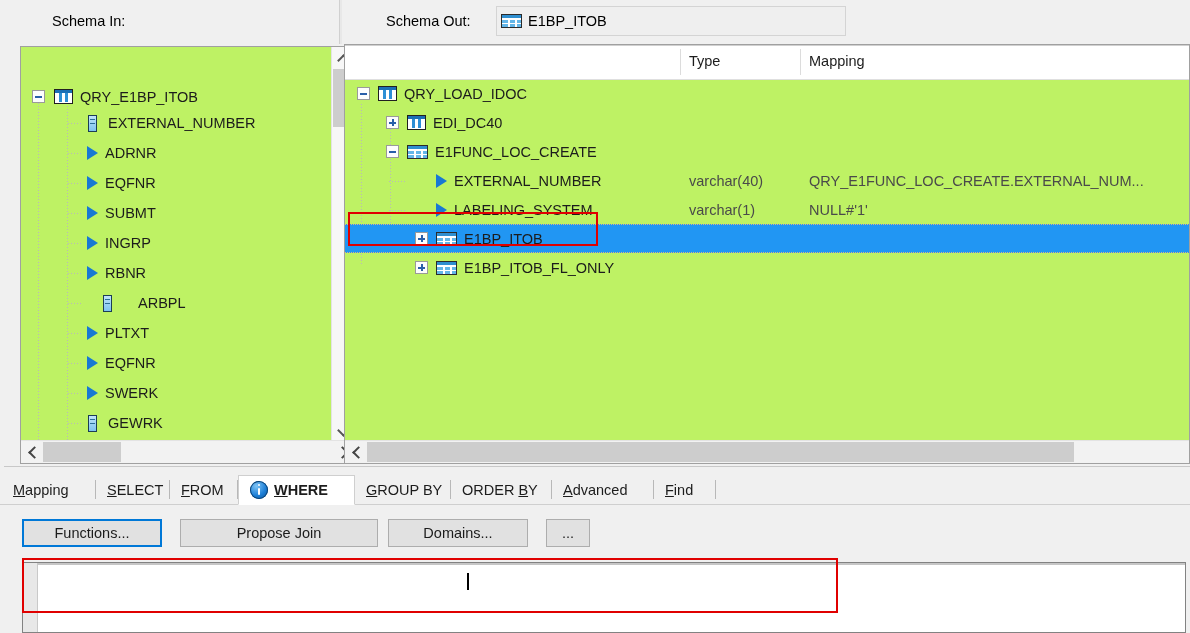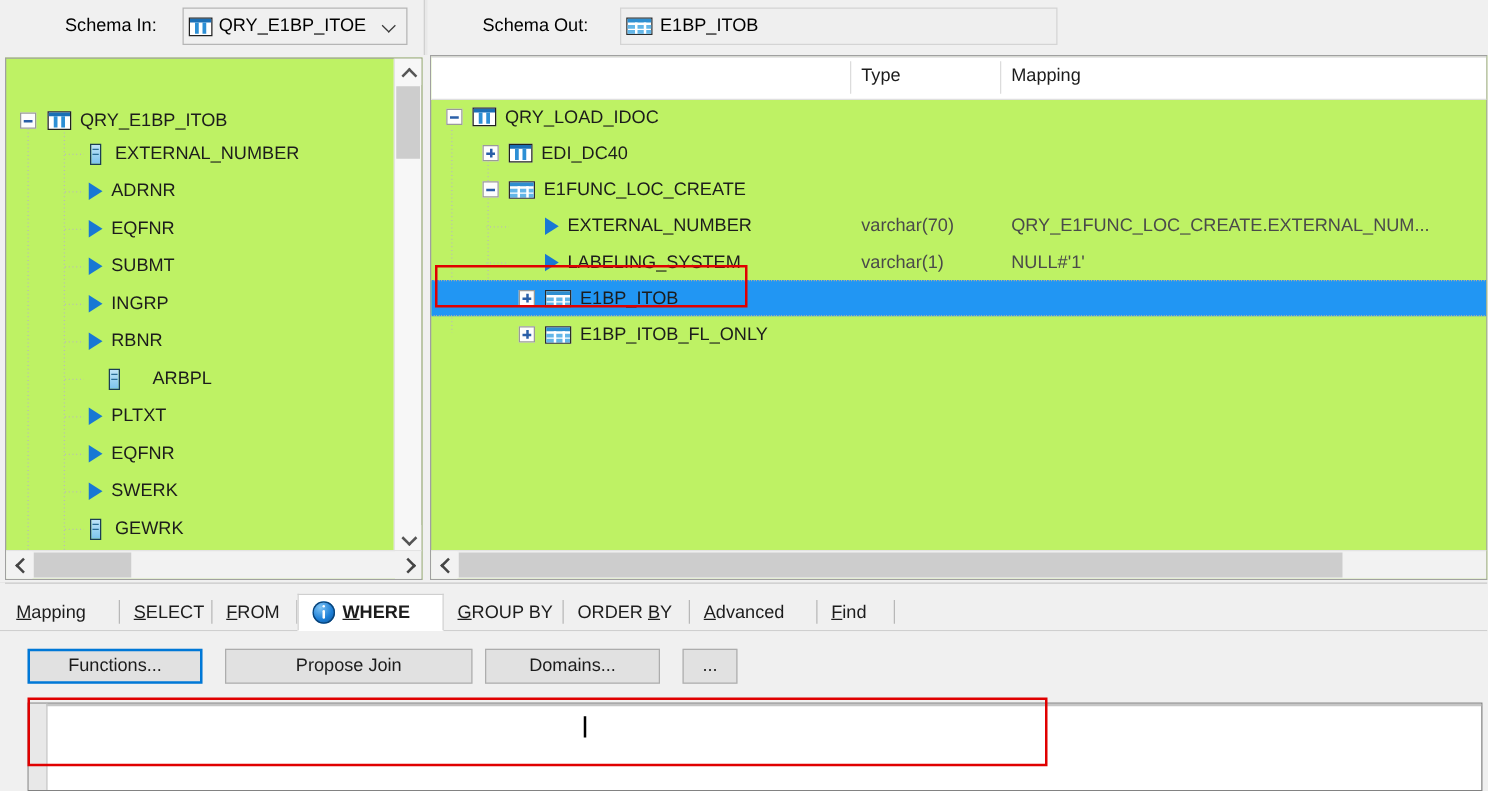--- a/index.html
+++ b/index.html
@@ -74,21 +74,21 @@
           border-bottom:7.5px solid transparent; }
 
   
   .exp { width:13px; height:13px; box-sizing:border-box; border:1px solid #9a9a9a;
          background:#fdfdfd; position:relative; flex:none; cursor:default;}
   .exp:before{content:""; position:absolute; left:2px; right:2px; top:5px; height:1.6px; background:#2a5fa8;}
   .exp.plus:after{content:""; position:absolute; top:2px; bottom:2px; left:5px; width:1.6px; background:#2a5fa8;}
 
   
   .panel { position:absolute; background:#bef264; border:1px solid #a0a0a0; box-sizing:border-box; }
-  #left-panel  { left:4px;   top:46px; width:334px; height:418px; }
+  #left-panel  { left:20px;   top:46px; width:334px; height:418px; }
   #right-panel { left:344px; top:44px; width:846px; height:420px; }
 
   .tree { position:absolute; left:0; top:0; right:0; bottom:0; overflow:hidden; }
 
   
   .row { position:relative; height:25px; display:flex; align-items:center; white-space:nowrap; }
   .row .nm { margin-left:7px; font-size:14.5px; color:#1c1c1c; }
   .row.sel { background:#2196f3; }
   .row.sel .nm { color:#fff; }
 
@@ -185,29 +185,20 @@
   .leftstrip { position:absolute; left:0; top:466px; width:4px; bottom:0; background:#f0f0f0;}
 </style>
 </head>
 <body>
 
 <div class="app">
 
   <div class="hdr">
     <div class="hdr-left">
       <div class="lbl" style="left:52px; top:13px;">Schema In:</div>
-      <div class="combo">
-        <span class="tico">
-            <i class="r0"></i>
-            <i class="c1"></i>
-            <i class="c2"></i>
-          </span>
-        <span class="txt">QRY_E1BP_ITOE</span>
-        <span class="chev"></span>
-      </div>
     </div>
     <div class="hdr-sep"></div>
     <div class="hdr-right">
       <div class="lbl" style="left:42px; top:13px;">Schema Out:</div>
       <div class="outbox">
         <span class="sico">
             <i class="h1"></i>
             <i class="h2"></i>
             <i class="h3"></i>
             <i class="v1"></i>
@@ -368,21 +359,21 @@
               <i class="v2"></i>
             </span>
             <span class="nm">E1FUNC_LOC_CREATE</span>
           </div>
           <div class="row" style="position: absolute; left: 0px; right: 0px; top: 87px; height: 29px;">
             <span style="display: inline-block; width: 70px; flex: 0 0 auto;"></span>
             <span class="hdash" style="left: 44px; top: 15px; width: 18px;"></span>
             <span style="display: inline-block; width: 21px;"></span>
             <span class="aico"></span>
             <span class="nm">EXTERNAL_NUMBER</span>
-            <span class="ty">varchar(70)</span>
+            <span class="ty">varchar(40)</span>
             <span class="mp">QRY_E1FUNC_LOC_CREATE.EXTERNAL_NUM...</span>
           </div>
           <div class="row" style="position: absolute; left: 0px; right: 0px; top: 116px; height: 29px;">
             <span style="display: inline-block; width: 70px; flex: 0 0 auto;"></span>
             <span class="hdash" style="left: 44px; top: 15px; width: 18px;"></span>
             <span style="display: inline-block; width: 21px;"></span>
             <span class="aico"></span>
             <span class="nm">LABELING_SYSTEM</span>
             <span class="ty">varchar(1)</span>
             <span class="mp">NULL#'1'</span>

